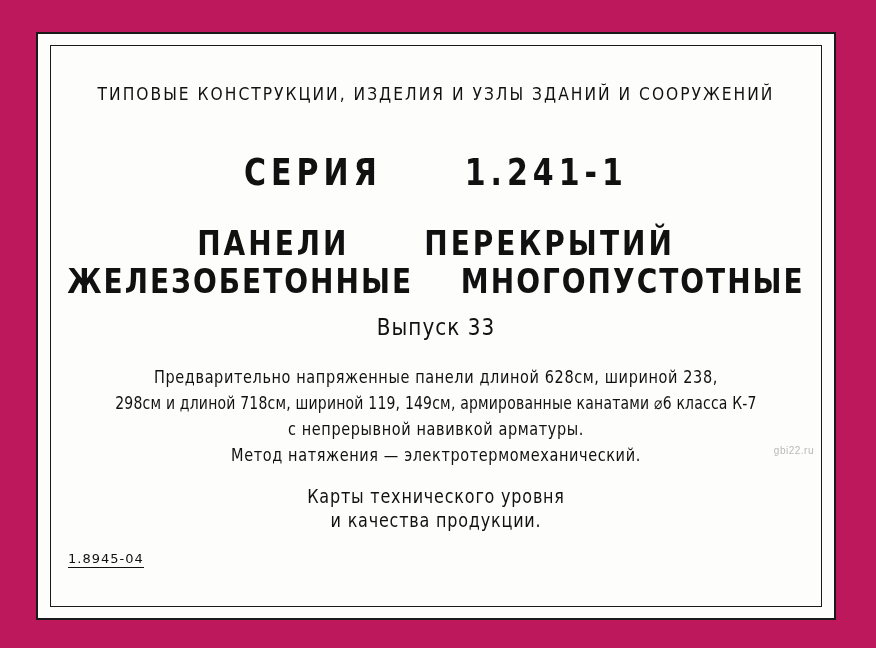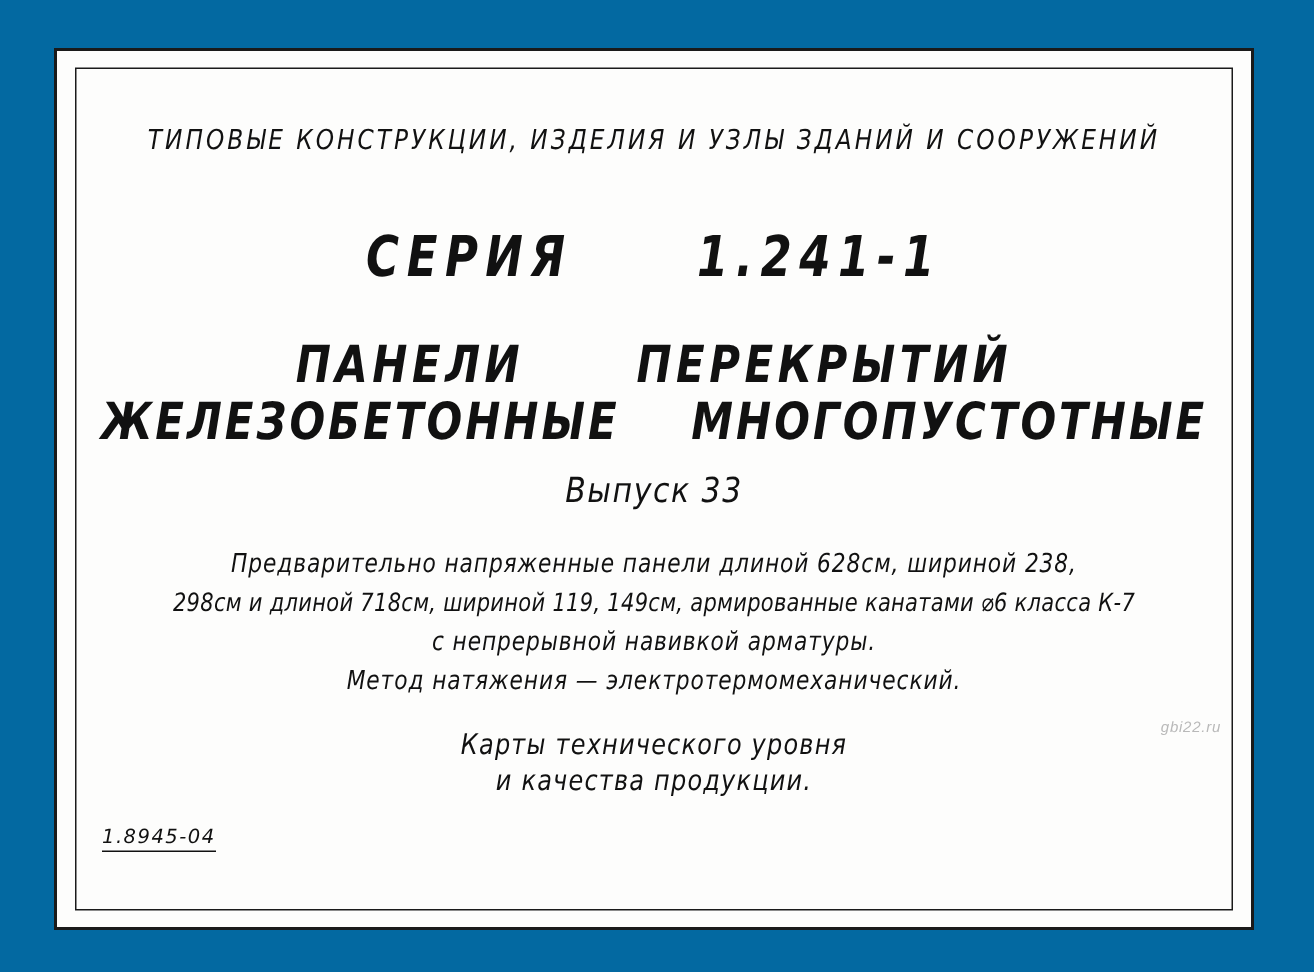--- a/index.html
+++ b/index.html
@@ -10,22 +10,21 @@
   body {
     width: 876px;
     height: 648px;
     overflow: hidden;
     font-family: "Liberation Sans", sans-serif;
   }
   #page {
     position: relative;
     width: 876px;
     height: 648px;
-    background: #0369a1;
-    font-style: italic;
+    background: #be185d;
   }
   
   #outer-frame {
     position: absolute;
     left: 36px;
     top: 32px;
     width: 800px;
     height: 588px;
     border: 2px solid #1a1a1a;
     box-sizing: border-box;
@@ -154,21 +153,20 @@
     padding-bottom: 1px;
   }
   .watermark {
     position: absolute;
     right: 8px;
     top: 400px;
     font-size: 10px;
     color: #b9b9b9;
     letter-spacing: 0.5px;
     font-family: "Liberation Sans", sans-serif;
-    margin-top: 35px;
   }
 </style>
 </head>
 <body>
 
 <div id="page">
 
   <div id="outer-frame"></div>
   <div id="inner-frame"></div>
 

